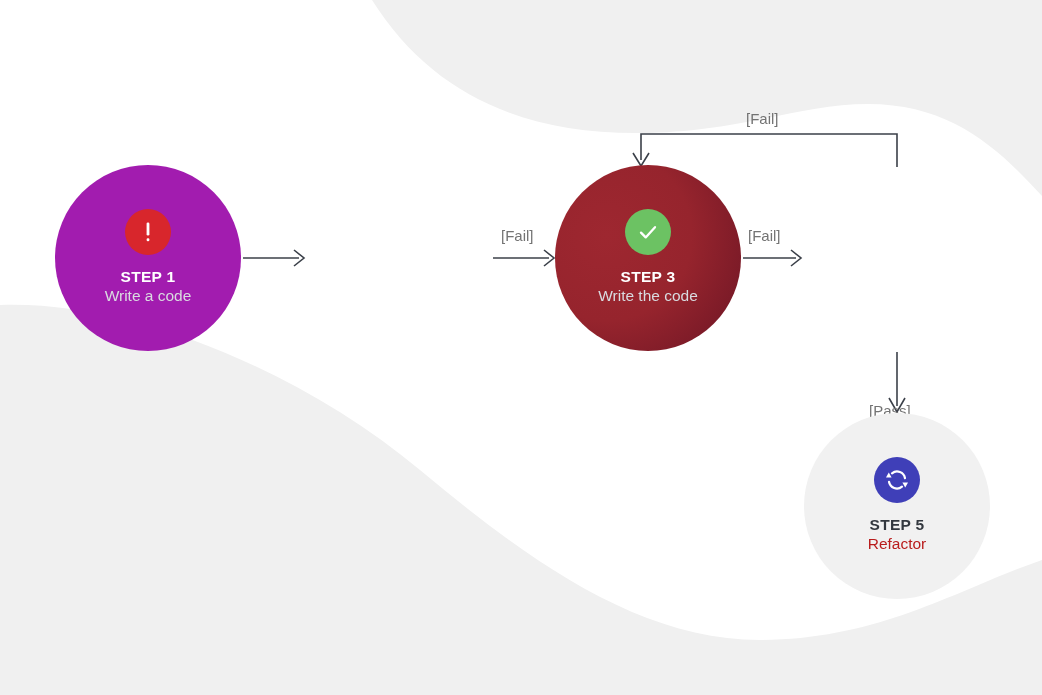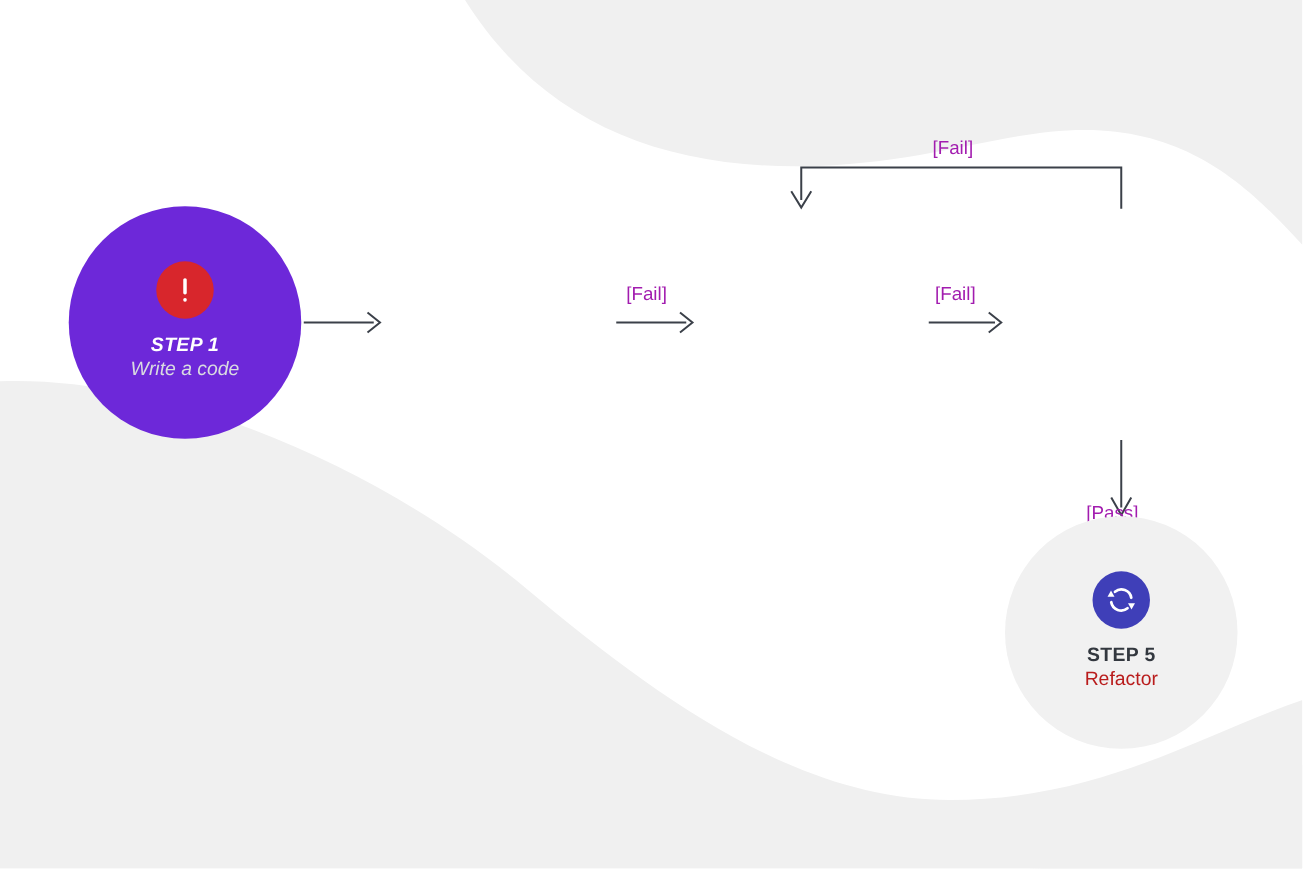--- a/index.html
+++ b/index.html
@@ -31,22 +31,21 @@
     display: flex;
     flex-direction: column;
     align-items: center;
     justify-content: center;
     border-radius: 50%;
     box-sizing: border-box;
   }
   .node-dark {
     width: 186px;
     height: 186px;
-    background: #6d28d9;
-    font-style: italic;
+    background: #a21caf;
   }
   .node-red {
     width: 186px;
     height: 186px;
     background: radial-gradient(circle at 28% 38%, #9e2730 0%, #96242d 48%, #7d1b28 78%, #5e1622 100%);
   }
   .node-light {
     width: 186px;
     height: 186px;
     background: #f1f1f1;
@@ -78,21 +77,21 @@
     line-height: 1.35;
     color: #d9dbe0;
     white-space: nowrap;
   }
   .node-light .step-title { color: #33383f; }
   .node-light .step-sub { color: #b91c1c; }
 
   .edge-label {
     position: absolute;
     font-size: 15px;
-    color: #a21caf;
+    color: #737373;
     white-space: nowrap;
   }
 </style>
 </head>
 <body>
 
 <div id="stage">
 
   <svg id="bg-layer" viewBox="0 0 1042 695">
     <path fill="#f0f0f0" d="M372,0 C430,92 520,134 640,133 C742,132 800,104 868,104 C952,104 1000,150 1042,196 L1042,0 Z"></path>
@@ -140,20 +139,29 @@
       <svg width="22" height="26" viewBox="0 0 22 26" aria-hidden="true">
         <rect x="9.6" y="3.5" width="2.8" height="13" rx="1.3" fill="#ffffff"></rect>
         <rect x="9.6" y="19.3" width="2.8" height="3" rx="1.3" fill="#ffffff"></rect>
       </svg>
     </div>
     <div class="step-title">STEP 1</div>
     <div class="step-sub">Write a code</div>
   </div>
 
 
+  <div class="node node-red" style="left:555px; top:165px;">
+    <div class="badge badge-check">
+      <svg width="26" height="26" viewBox="0 0 26 26" aria-hidden="true">
+        <polyline points="6,13.6 10.7,18.4 20,8.2" fill="none" stroke="#ffffff" stroke-width="2.3" stroke-linecap="round" stroke-linejoin="round"></polyline>
+      </svg>
+    </div>
+    <div class="step-title">STEP 3</div>
+    <div class="step-sub">Write the code</div>
+  </div>
 
 
   <div class="node node-light" style="left:804px; top:413px;">
     <div class="badge badge-refresh">
       <svg width="30" height="30" viewBox="0 0 30 30" aria-hidden="true">
         <path d="M7.0,16.8 A8,8 0 0 0 20.0,21.6" fill="none" stroke="#ffffff" stroke-width="2.2" stroke-linecap="round"></path>
         <path d="M23.0,13.2 A8,8 0 0 0 10.0,8.4" fill="none" stroke="#ffffff" stroke-width="2.2" stroke-linecap="round"></path>
         <polygon points="20.4,17.6 26.0,17.6 23.2,22.6" fill="#ffffff"></polygon>
         <polygon points="9.6,12.4 4.0,12.4 6.8,7.4" fill="#ffffff"></polygon>
       </svg>

